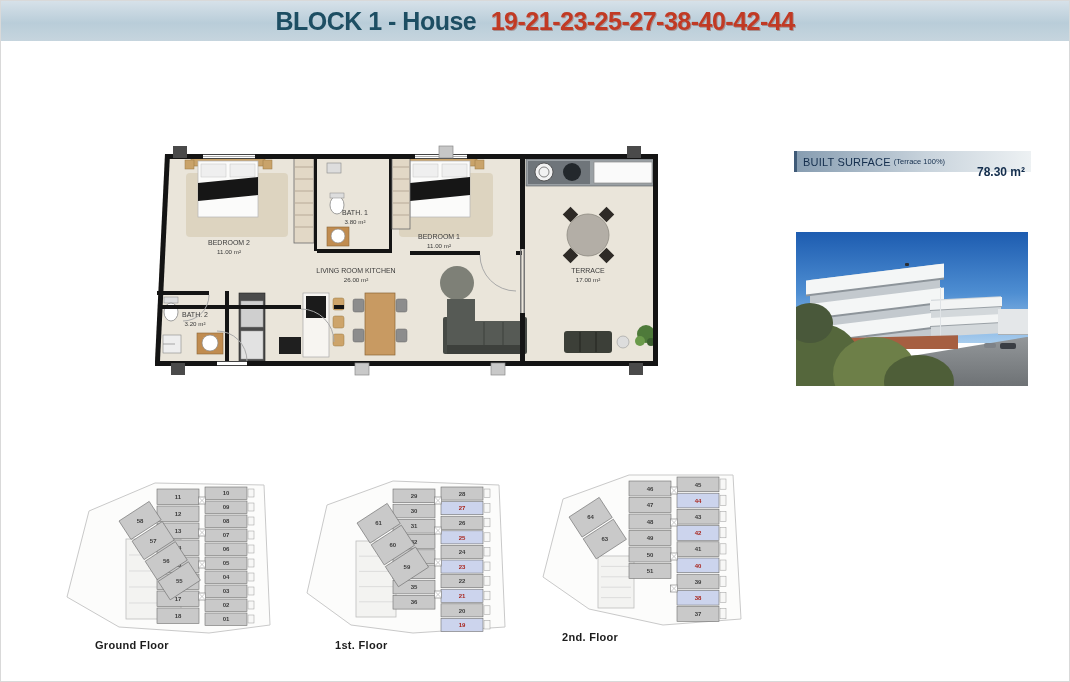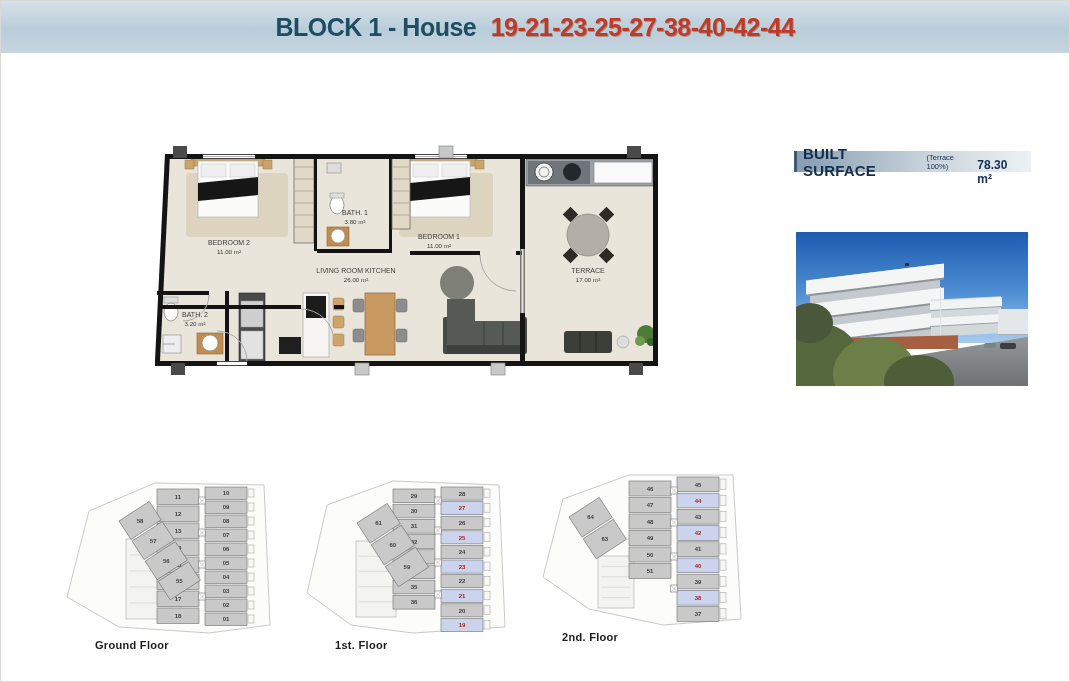--- a/index.html
+++ b/index.html
@@ -1,31 +1,31 @@
 <!DOCTYPE html>
 <html><head>
 <meta charset="utf-8">
 <style>
   html,body{margin:0;padding:0;background:#ffffff;font-family:"Liberation Sans",sans-serif;}
   .page{position:relative;width:1070px;height:682px;background:#ffffff;border:1px solid #d9d9d9;box-sizing:border-box;overflow:hidden;}
 
   
-  .header{position:absolute;left:0;top:0;width:100%;height:52px;
+  .header{position:absolute;left:0;top:0;width:100%;height:40px;
     background:linear-gradient(180deg,#d6e1e9 0%,#b9cdd9 55%,#c6d5de 100%);
     display:flex;align-items:center;justify-content:center;}
   .title{font-size:25px;font-weight:bold;letter-spacing:-0.5px;white-space:nowrap;}
   .title .block{color:#1d4e63;}
   .title .nums{color:#c13a24;text-shadow:1px 1px 0 rgba(120,30,15,0.35);margin-left:8px;}
 
   
   .surface{position:absolute;left:793px;top:150px;width:237px;}
   .surface .row{display:flex;align-items:center;height:21px;margin-bottom:5px;
     background:linear-gradient(90deg,#879db1 0%,#c8d3dc 55%,#edf1f3 100%);
     border-left:3px solid #3f5a77;padding:0 6px;box-sizing:border-box;}
-  .surface .lab{font-size:15px;font-weight:bold;color:#142e4d;letter-spacing:0.2px;}
+  .surface .lab{font-size:11px;font-weight:normal;color:#142e4d;letter-spacing:0.2px;}
   .surface .note{font-size:7.5px;font-weight:normal;color:#142e4d;margin-left:3px;}
   .surface .val{margin-left:auto;font-size:12px;font-weight:600;color:#142e4d;margin-top:20px;}
 
   
   .photo{position:absolute;left:795px;top:231px;width:232px;height:154px;overflow:hidden;}
   .photo .sky{position:absolute;left:0;top:0;width:100%;height:72%;
     background:linear-gradient(180deg,#1d5cb0 0%,#4e8ed2 55%,#a8cdee 100%);}
   .photo .bldg{position:absolute;left:6%;top:26%;width:56%;height:46%;transform:skewY(-7deg);
     background:#c3c9ce;}
   .photo .bldg .band{position:absolute;left:-3%;width:106%;height:20%;background:#f4f6f6;box-shadow:0 2px 0 #8d949a;}

